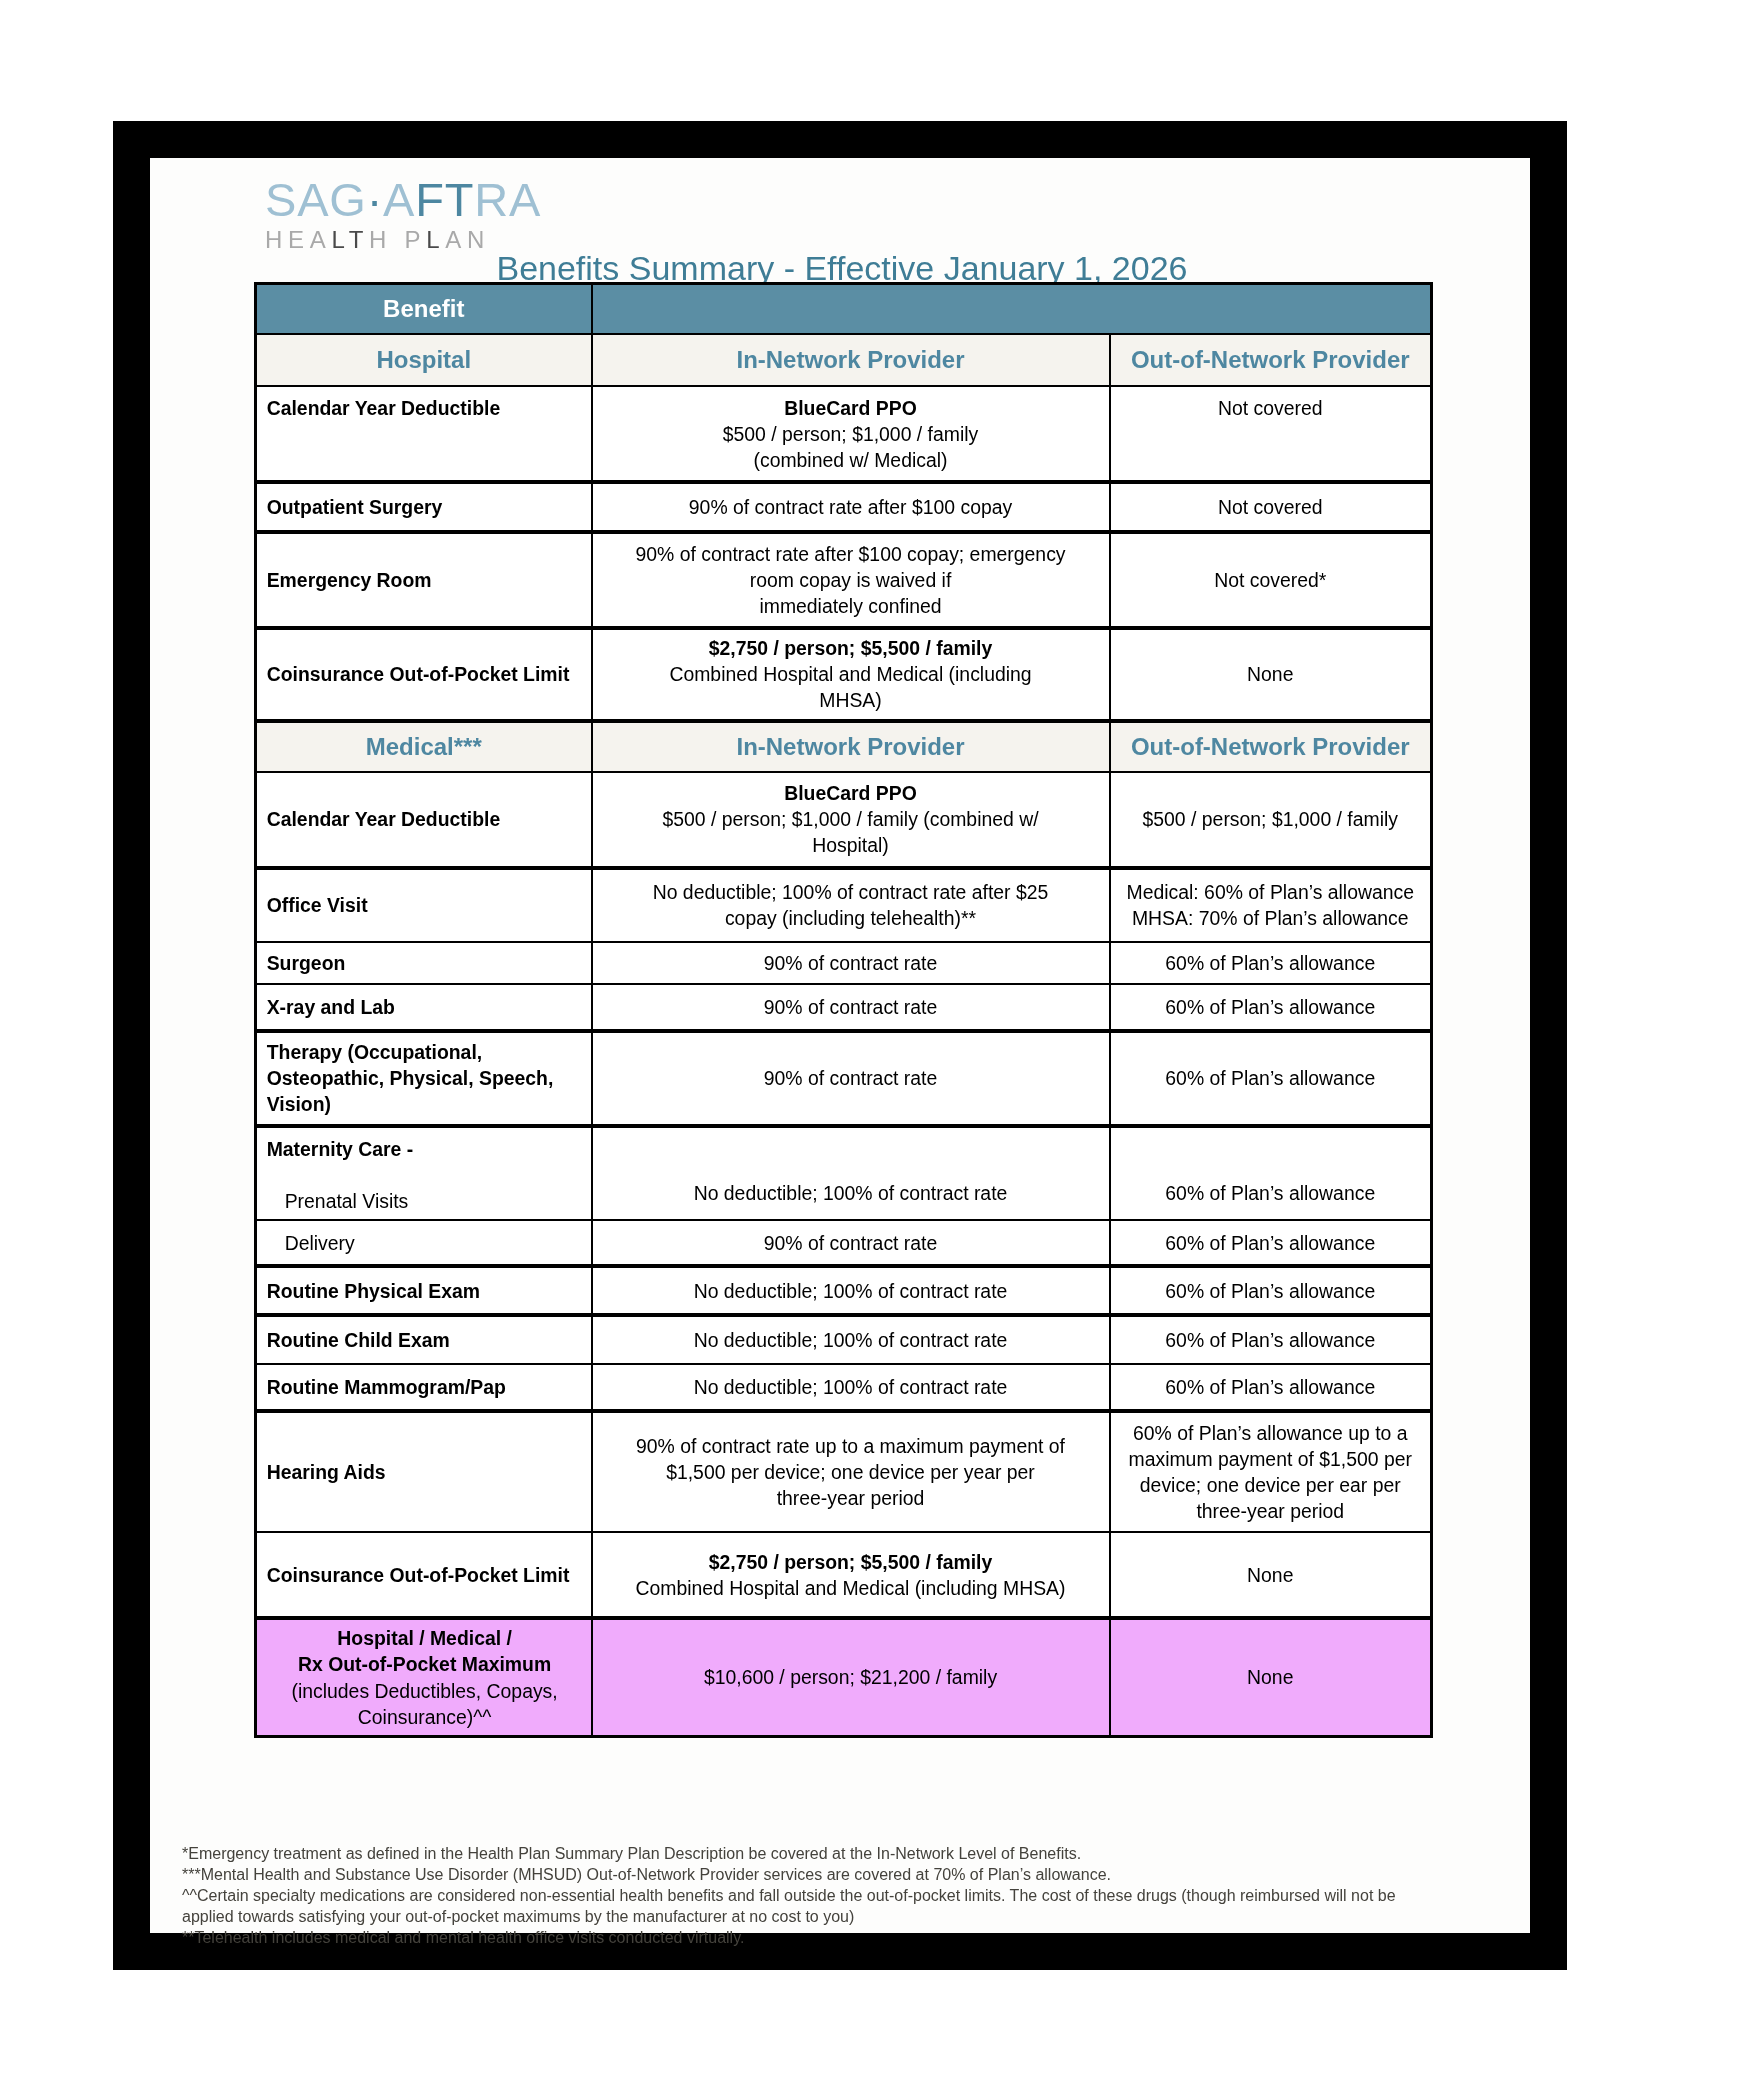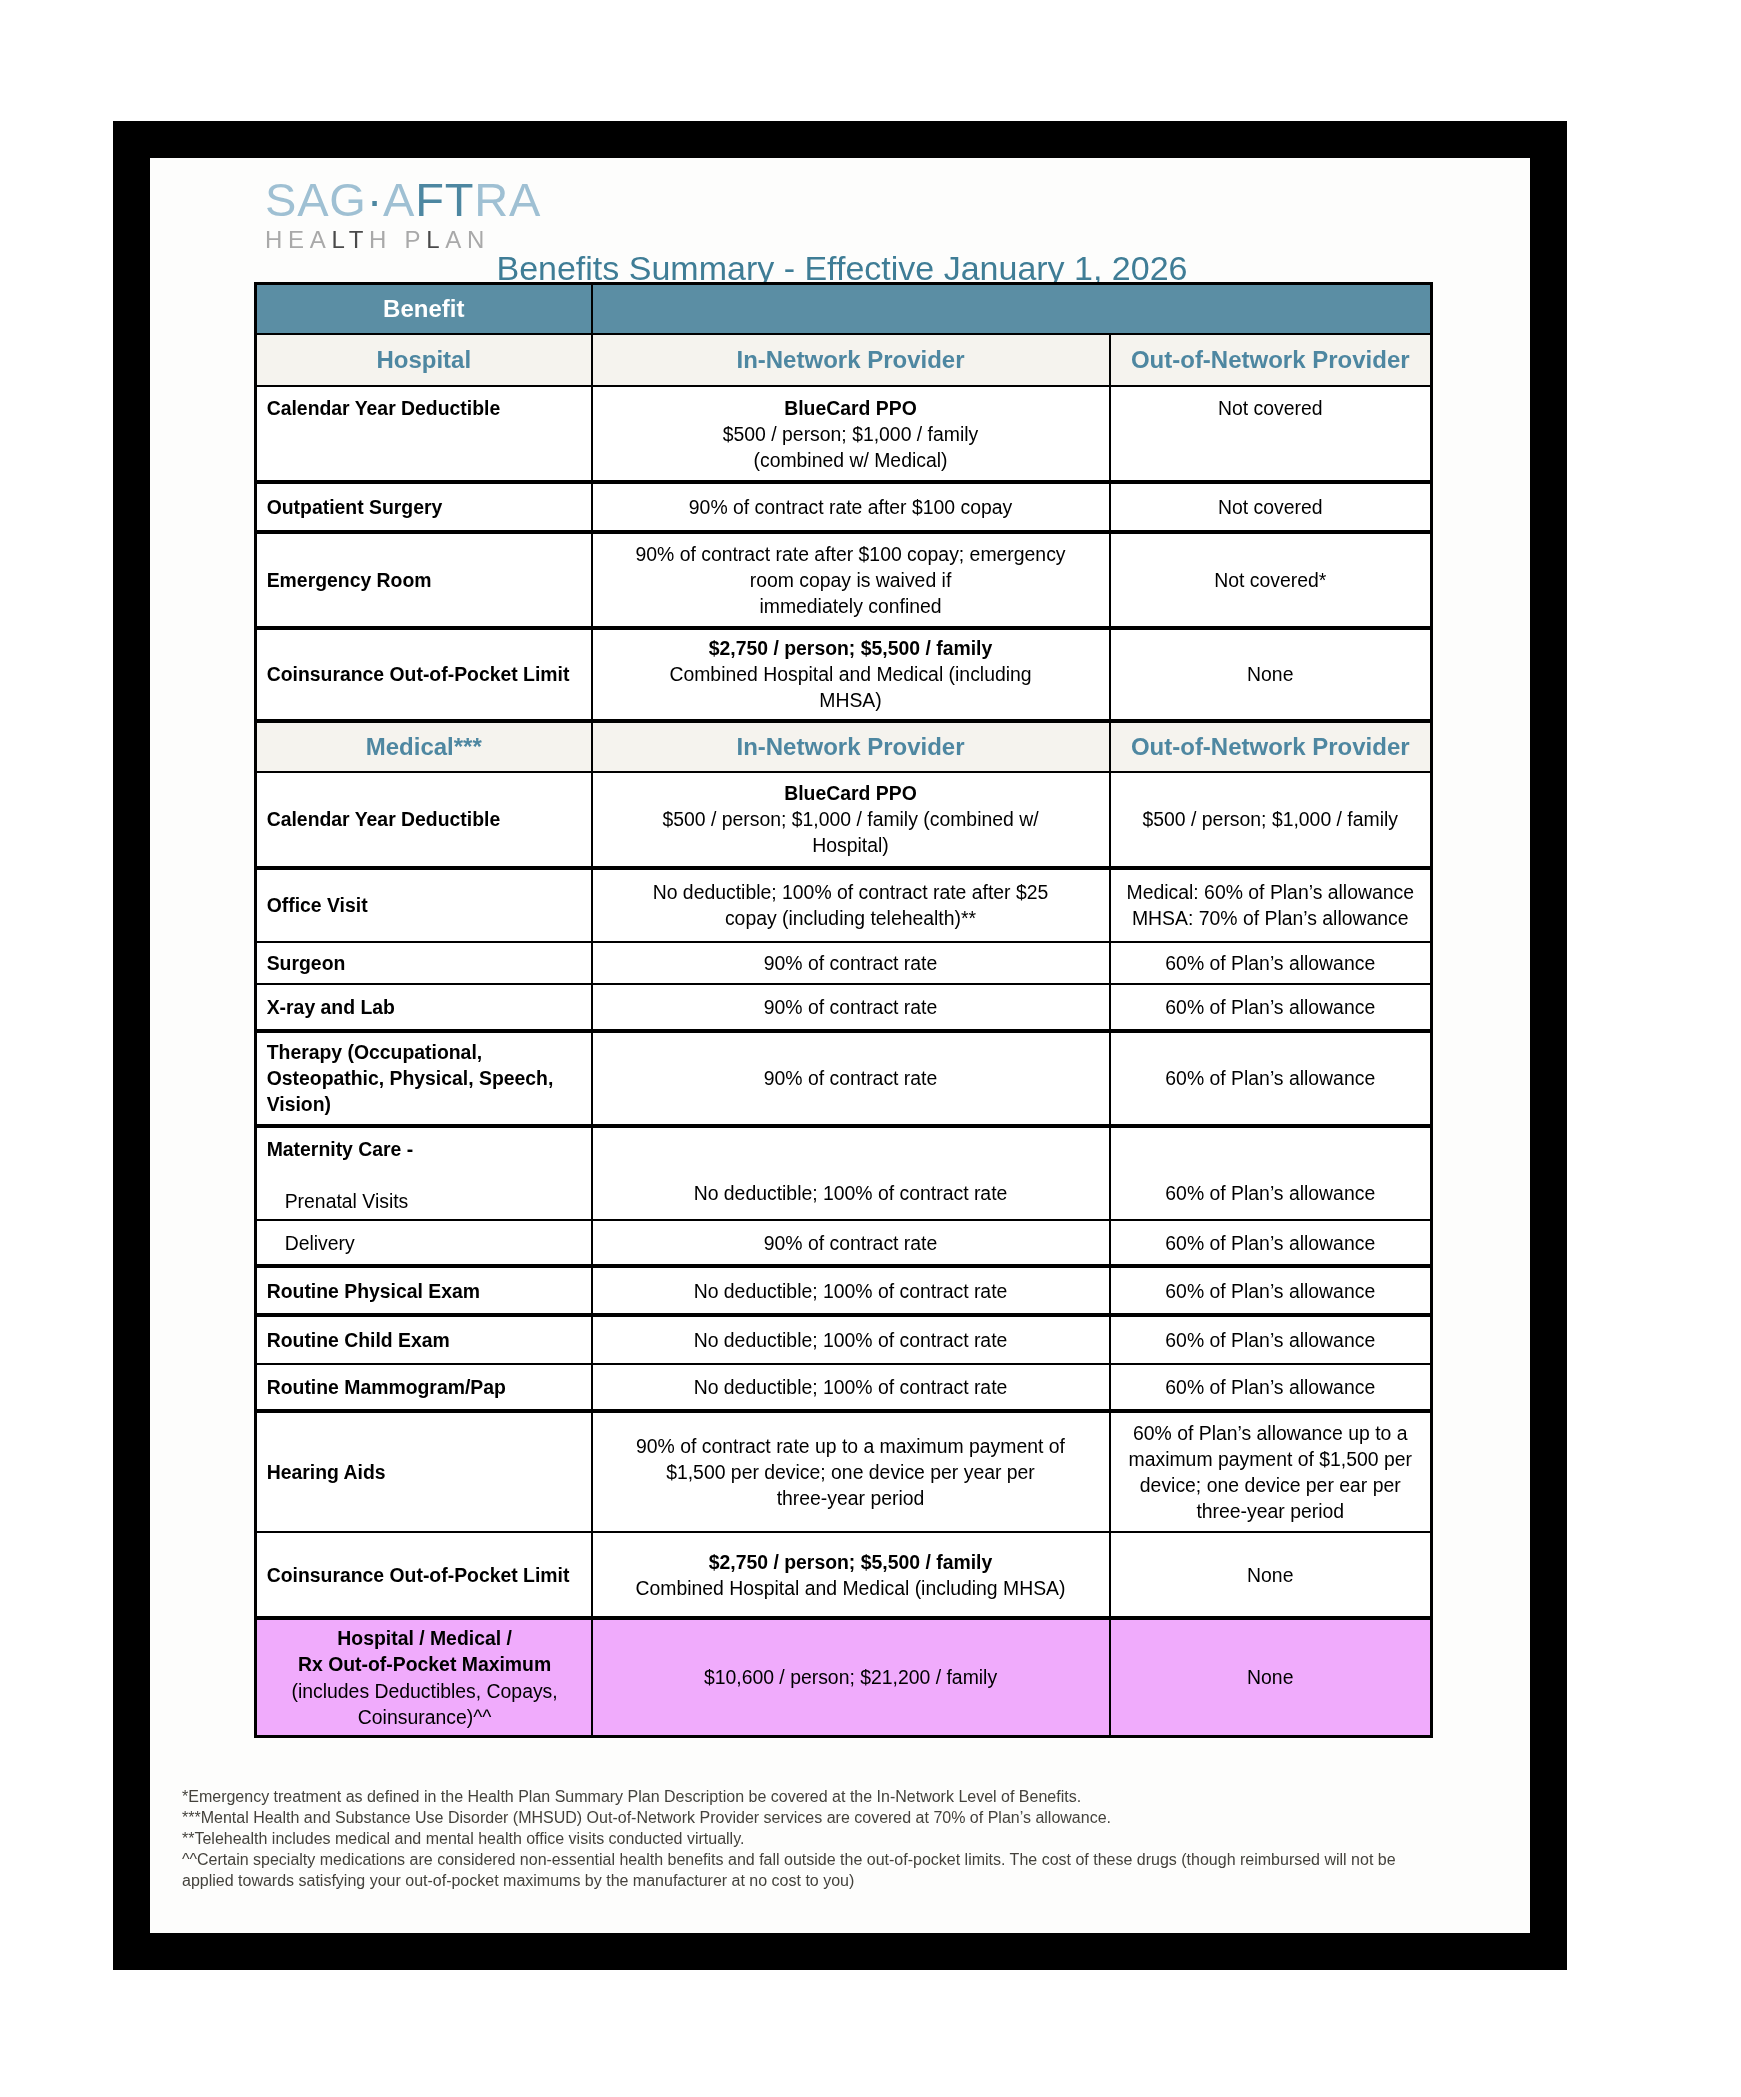--- a/index.html
+++ b/index.html
@@ -26,21 +26,21 @@
      font-size:24px;}
   tr.beige td{background:#f0abfc;}
   td.lbl{text-align:left;padding-left:9.7px;padding-right:8px;font-weight:normal;}
   td.val{text-align:center;}
   .b{font-weight:bold;}
   .ind{padding-left:18px;}
   td.ctr{text-align:center;}
   td.vtop{vertical-align:top;padding-top:8px;}
   td.vbot{vertical-align:bottom;padding-bottom:13px;}
   
-  .footnotes{position:absolute;left:32px;top:1628px;width:1335px;font-size:16px;
+  .footnotes{position:absolute;left:32px;top:1685px;width:1335px;font-size:16px;
     line-height:1.32;color:#44423c;}
   .footnotes div{white-space:pre-line;}
 </style>
 </head>
 <body>
 
 <div class="frame">
 
   <div class="logo">
     <div class="logo-l1"><span class="s-lt">SAG</span><span class="s-dk">·</span><span class="s-lt">A</span><span class="s-dk">FT</span><span class="s-lt">RA</span></div>
@@ -156,19 +156,19 @@
             <td class="val"><span>$10,600 / person; $21,200 / family</span></td>
             <td class="val"><span>None</span></td>
           </tr>
         </tbody>
     </table>
   </div>
 
   <div class="footnotes">
     <div>*Emergency treatment as defined in the Health Plan Summary Plan Description be covered at the In-Network Level of Benefits.</div>
     <div>***Mental Health and Substance Use Disorder (MHSUD) Out-of-Network Provider services are covered at 70% of Plan’s allowance.</div>
-    <div>**Telehealth includes medical and mental health office visits conducted virtually.</div>
     <div>^^Certain specialty medications are considered non-essential health benefits and fall outside the out-of-pocket limits. The cost of these drugs (though reimbursed will not be
 applied towards satisfying your out-of-pocket maximums by the manufacturer at no cost to you)</div>
+    <div>**Telehealth includes medical and mental health office visits conducted virtually.</div>
   </div>
 
 </div>
 
 
 </body></html>

